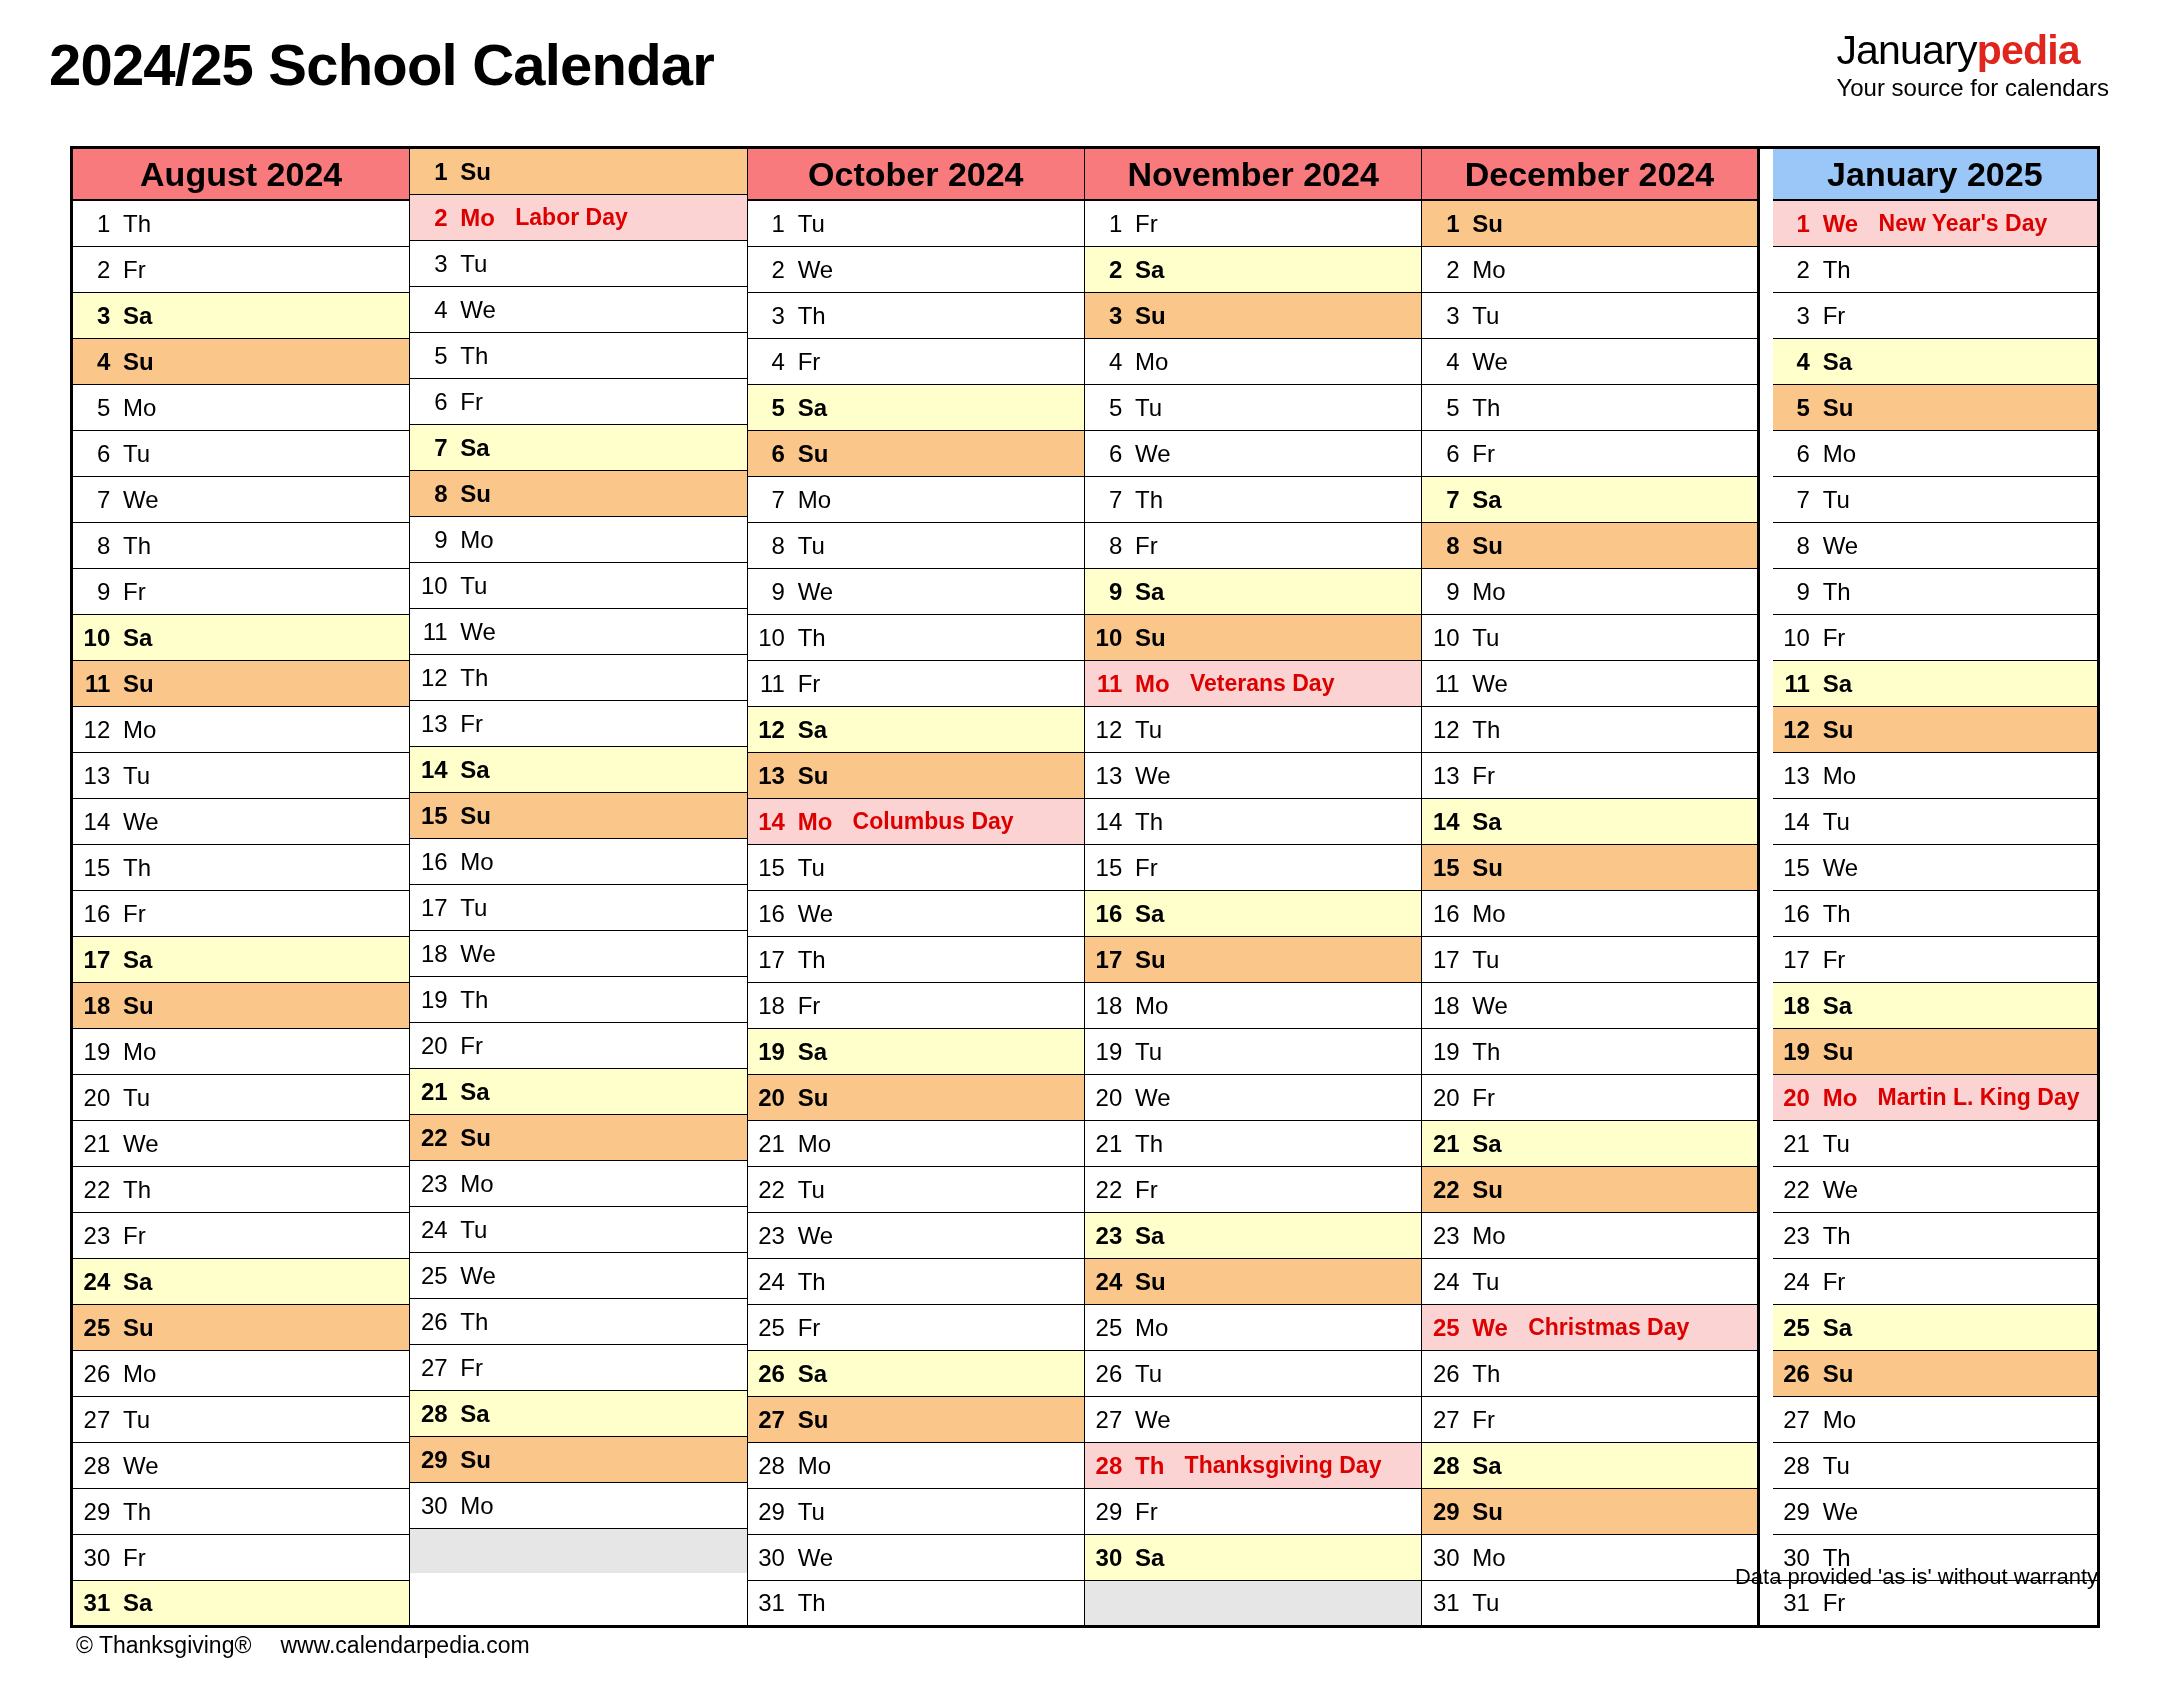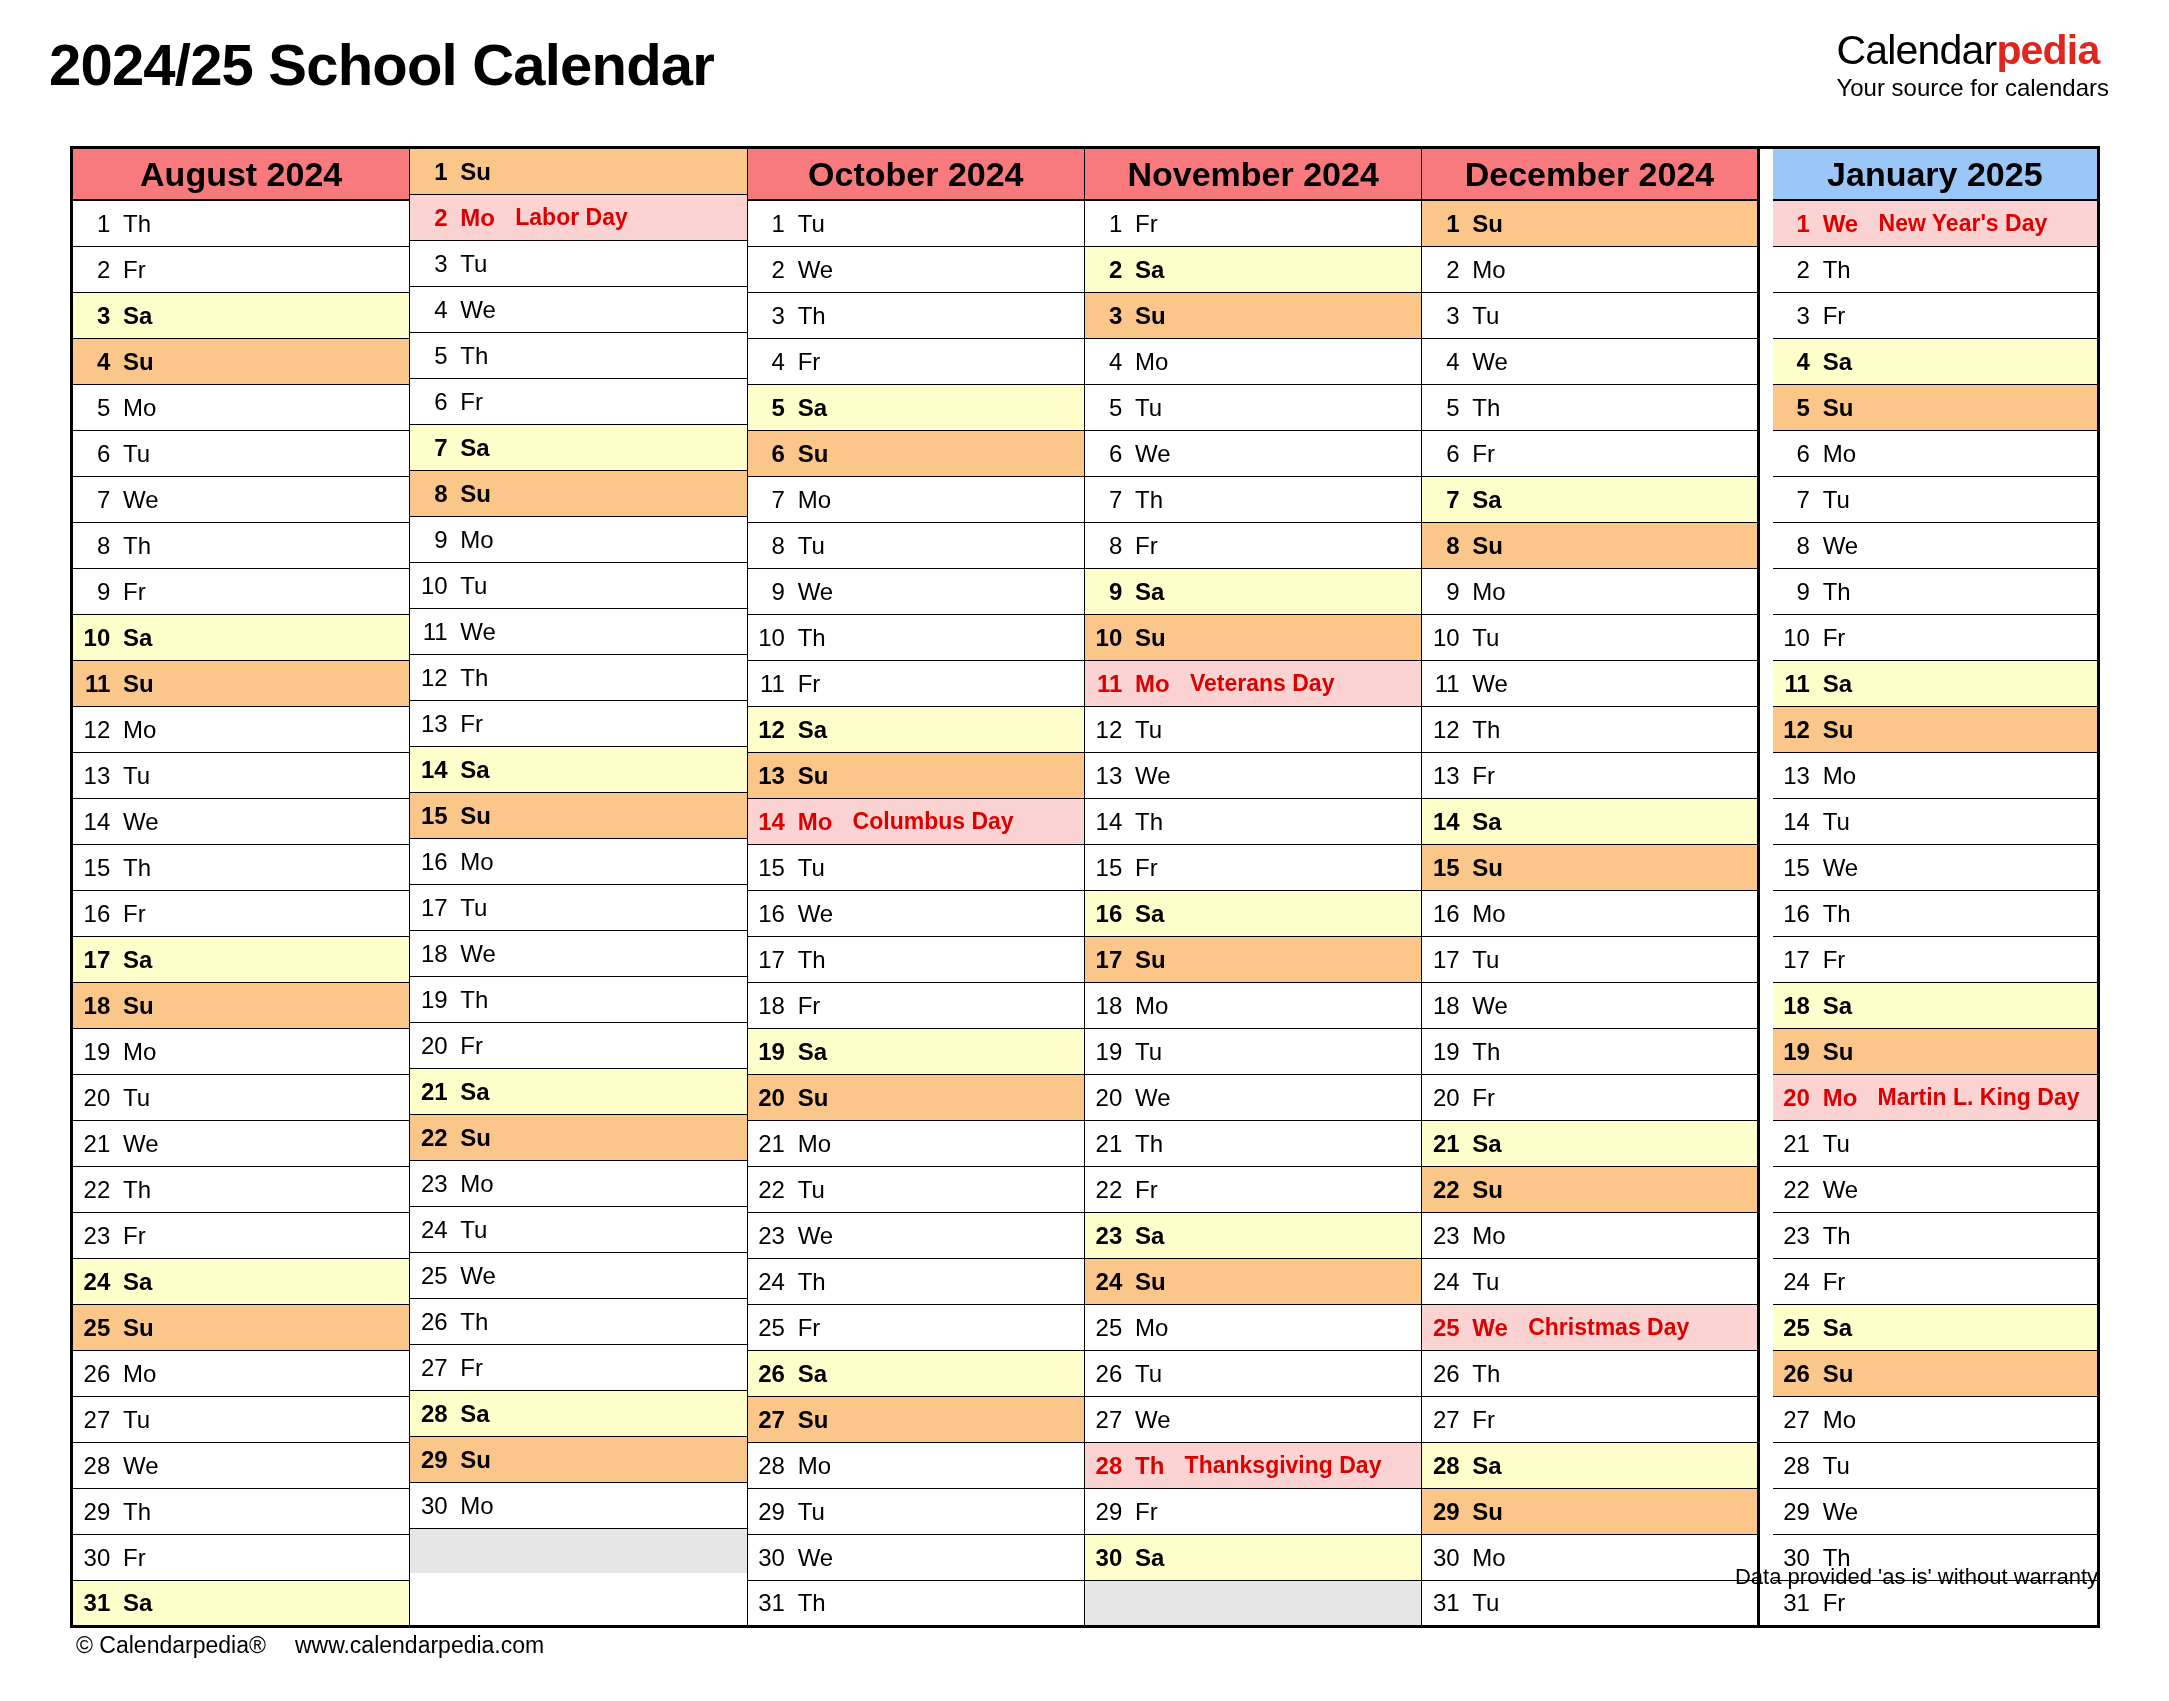--- a/index.html
+++ b/index.html
@@ -45,21 +45,21 @@
   .f-right { position:absolute; right:72px; top:1564px; font-size:22px; }
 </style>
 </head>
 <body>
 
 <div class="page">
 
   <div class="title">2024/25 School Calendar</div>
 
   <div class="logo">
-    <div class="logo-line"><span>Calendar</span><span class="logo-red">pedia</span></div>
+    <div class="logo-line"><span>January</span><span class="logo-red">pedia</span></div>
     <div class="tagline">Your source for calendars</div>
   </div>
 
   <div class="calendar" id="calendar">
       <div class="month">
         <div class="month-header red">August 2024</div>
         <div class="day">
           <span class="num">1</span>
           <span class="dw">Th</span>
         </div>
@@ -814,18 +814,18 @@
           <span class="num">30</span>
           <span class="dw">Th</span>
         </div>
         <div class="day">
           <span class="num">31</span>
           <span class="dw">Fr</span>
         </div>
       </div>
     </div>
 
-  <div class="f-left"><span>© Calendarpedia®</span><span class="url">www.calendarpedia.com</span></div>
+  <div class="f-left"><span>© Thanksgiving®</span><span class="url">www.calendarpedia.com</span></div>
 
   <div class="f-right">Data provided 'as is' without warranty</div>
 
 </div>
 
 
 </body></html>

